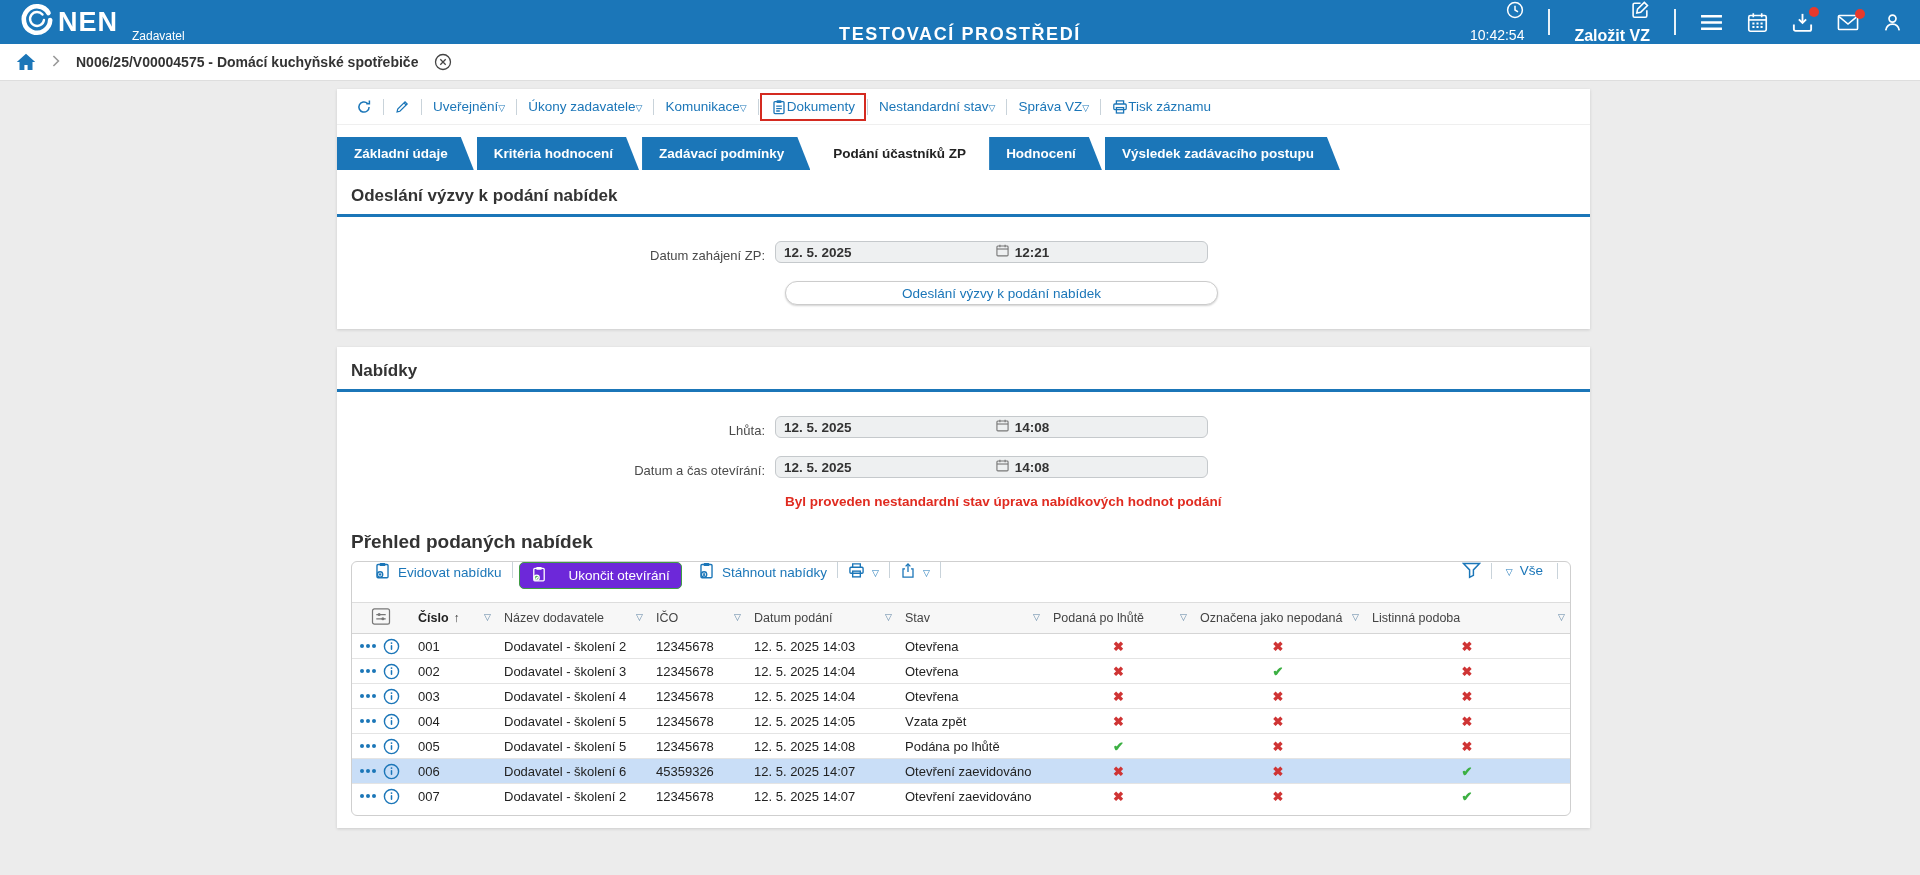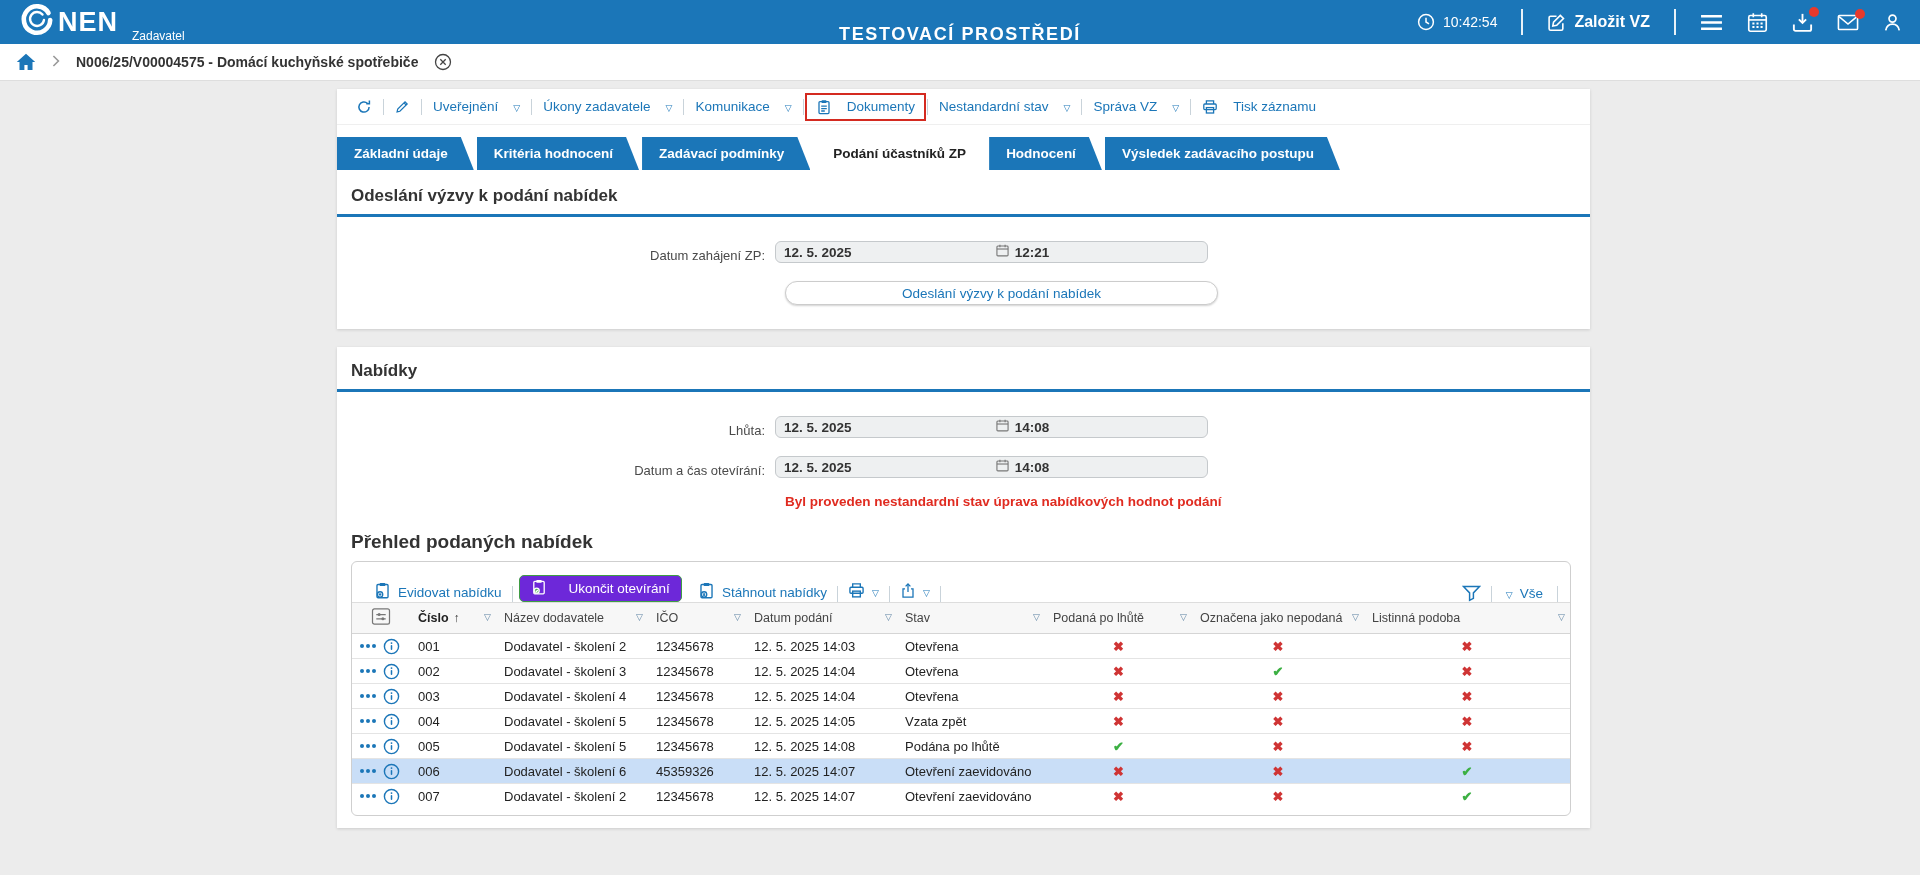--- a/index.html
+++ b/index.html
@@ -16,40 +16,40 @@
     display:flex; align-items:center; padding:0 20px; position:relative;
   }
   .logo-wrap { display:flex; align-items:center; gap:4px; position:relative; }
   .logo-title { font-size:27px; font-weight:bold; letter-spacing:1px; line-height:1; }
   .logo-sub { position:absolute; left:112px; top:26px; font-size:12px; }
   .env-title {
     position:absolute; left:50%; transform:translateX(-50%);
     font-size:18px; font-weight:bold; letter-spacing:1.6px;margin-top:24px;
   }
   .header-right { position:absolute; right:18px; display:flex; align-items:center; gap:24px; }
-  .hgroup { display:flex; align-items:center; gap:8px; font-size:14px; }
+  .hgroup { display:flex; align-items:flex-end; gap:8px; font-size:14px;flex-direction:column; }
   .hgroup.create { font-size:16px; font-weight:bold; }
   .vdiv-w { width:2px; height:26px; background:rgba(255,255,255,.9); }
   .hicon { position:relative; display:flex; align-items:center; }
   .badge { position:absolute; top:-5px; right:-6px; width:10px; height:10px; border-radius:50%; background:#e8392b; }
   
   .crumb-bar {
     height:37px; background:#fff; border-bottom:1px solid #dedede;
     display:flex; align-items:center; padding:0 16px; gap:16px;
   }
   .crumb-title { font-size:14px; font-weight:bold; color:#333; }
   
   .content { width:1253px; margin:8px 0 0 337px; }
   .card { background:#fff; box-shadow:0 1px 3px rgba(0,0,0,.14); }
   
   .record-toolbar {
     display:flex; align-items:center; height:36px; padding:0 8px;
     color:#1b76b8; font-size:13.5px; border-bottom:1px solid #efefef;
   }
-  .titem { display:flex; align-items:center; gap:15px; padding:0 11px; white-space:nowrap; cursor:pointer; }
+  .titem { display:flex; align-items:center; gap:0; padding:0 11px; white-space:nowrap; cursor:pointer; }
   .titem.annotated { border:2px solid #d42a20; padding:4px 9px; margin:0 1px; }
   .nabla { font-size:9px; margin-top:2px; }
   .vdiv { width:1px; height:16px; background:#c9d3da; flex:none; }
   
   .tabs { display:flex; gap:3px; margin-top:12px; }
   .tab {
     height:33px; display:flex; align-items:center; justify-content:center;
     padding:0 26px 0 17px; background:#1b76b8; color:#fff;
     font-size:13.5px; font-weight:bold; white-space:nowrap; cursor:pointer;
     clip-path:polygon(0 0, calc(100% - 13px) 0, 100% 100%, 0 100%);
@@ -78,21 +78,21 @@
   .card1 { padding-bottom:24px; }
   .card2 { margin-top:18px; padding-bottom:12px; }
   .warn {
     margin:18px 0 0 448px; width:436px; font-size:13.5px; font-weight:bold; color:#3c3c3c;
     text-align:justify; line-height:1.4;
   }
   .alert { margin:16px 0 0 448px; font-size:13.5px; font-weight:bold; color:#e02b20; }
   .grid-title { margin:22px 0 8px 14px; font-size:19px; font-weight:bold; color:#333; }
   
   .gridbox { margin:0 19px 0 14px; border:1px solid #cfcfcf; border-radius:6px; background:#fff; overflow:hidden; padding-bottom:6px; }
-  .gtoolbar { display:flex; align-items:flex-end; height:40px; padding:0 12px; color:#1b76b8; font-size:13.5px; }
+  .gtoolbar { display:flex; align-items:flex-start; height:40px; padding:0 12px; color:#1b76b8; font-size:13.5px; }
   .gtb-item { display:flex; align-items:center; gap:7px; padding:0 10px; cursor:pointer; white-space:nowrap; }
   .btn-green {
     display:flex; align-items:center; gap:22px; background:#6d28d9; border:1px solid #3f9d44;
     color:#fff; height:27px; padding:0 11px; border-radius:5px; font-size:13.5px; margin:0 6px; cursor:pointer;
   }
   .gtb-right { margin-left:auto; display:flex; align-items:center; gap:10px; }
   table.grid { border-collapse:collapse; width:1218px; table-layout:fixed; }
   .grid th {
     height:31px; background:#f7f7f7; border-top:1px solid #ddd; border-bottom:1px solid #d5d5d5;
     font-size:12.5px; font-weight:normal; color:#444; text-align:left; padding:0 16px 0 8px; position:relative;

